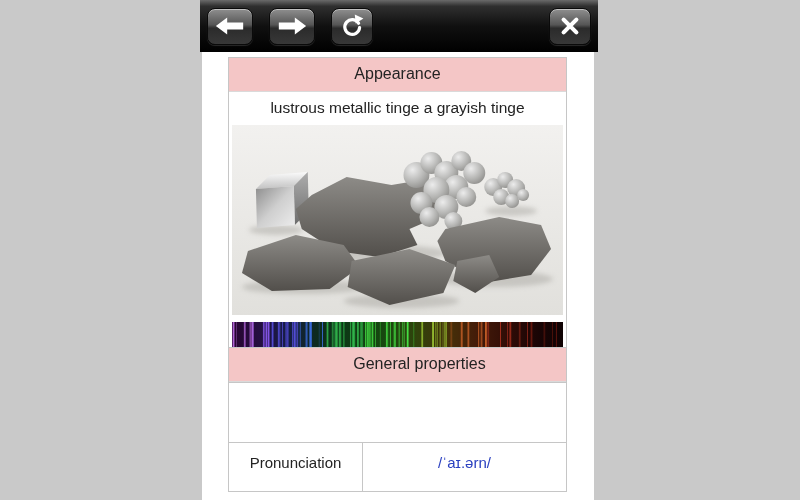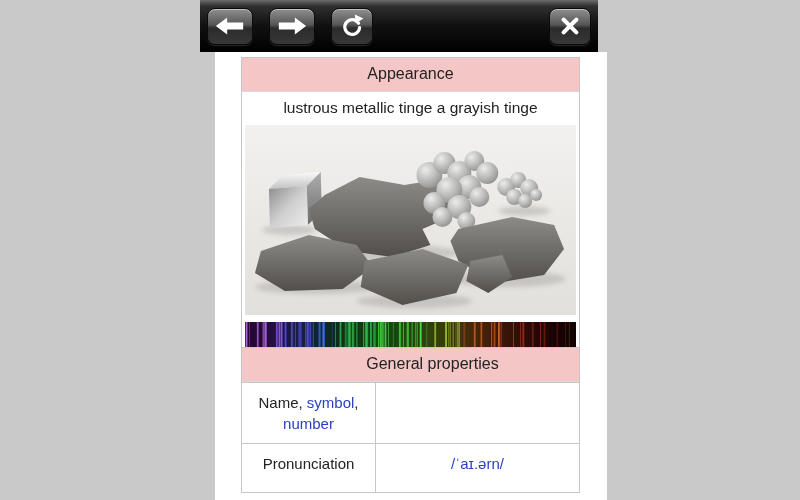--- a/index.html
+++ b/index.html
@@ -15,21 +15,21 @@
   .toolbar{height:52px;background:linear-gradient(180deg,#6a6a6a 0%,#2f2f2f 12%,#101010 50%,#000 100%);
     display:flex;align-items:center;padding:0 7px;gap:16px;}
   .tb-btn{width:46px;height:37px;border:1px solid #0a0a0a;border-radius:8px;cursor:pointer;
     background:linear-gradient(180deg,#8f8f8f 0%,#565656 45%,#2b2b2b 55%,#383838 100%);
     box-shadow:inset 0 1px 0 rgba(255,255,255,.45), 0 1px 1px rgba(255,255,255,.15);
     display:flex;align-items:center;justify-content:center;}
   .tb-btn.small{width:42px;}
   .tb-btn svg{display:block;}
   .tb-spacer{flex:1;}
   
-  .content{margin:0 15px;width:392px;height:448px;background:#fff;overflow:hidden;}
+  .content{margin:0 2px;width:392px;height:448px;background:#fff;overflow:hidden;}
   .infobox{width:339px;margin:5px 0 0 26px;border:1px solid var(--table-border);
     font-size:15px;line-height:1.4;text-align:center;}
   .ibx-header{background:var(--infobox-header-pink);padding:5px 0 6px;font-size:16px;
     border-bottom:1px solid #dadada;}
   .ibx-header.bordered{border-top:1px solid var(--table-border);padding-left:44px;}
   .appearance-text{padding:5px 2px 6px;font-size:15.5px;}
   .photo-wrap{padding:0 3px;}
   .photo-wrap svg{display:block;width:331px;height:190px;}
   .band-wrap{padding:7px 3px 0;}
   .band-wrap svg{display:block;width:331px;height:25px;}
@@ -315,21 +315,20 @@
               <rect x="312.4" y="0" width="1.8" height="25" fill="#701a10" opacity="0.49"></rect>
               <rect x="321.0" y="0" width="0.9" height="25" fill="#701a10" opacity="0.64"></rect>
             </svg>
         </div>
 
 
         <div class="ibx-header bordered">General properties</div>
 
         <div class="prop-table">
           <div class="prop-row row-name">
-            <div class="prop-cell label"><span>Name, </span><a class="lnk">symbol</a><span>, </span><a class="lnk">number</a></div>
           </div>
           <div class="prop-row row-pron">
             <div class="prop-cell label">Pronunciation</div>
             <div class="prop-cell"><a class="lnk">/ˈaɪ.ərn/</a></div>
           </div>
         </div>
 
       </div>
     </div>
 

